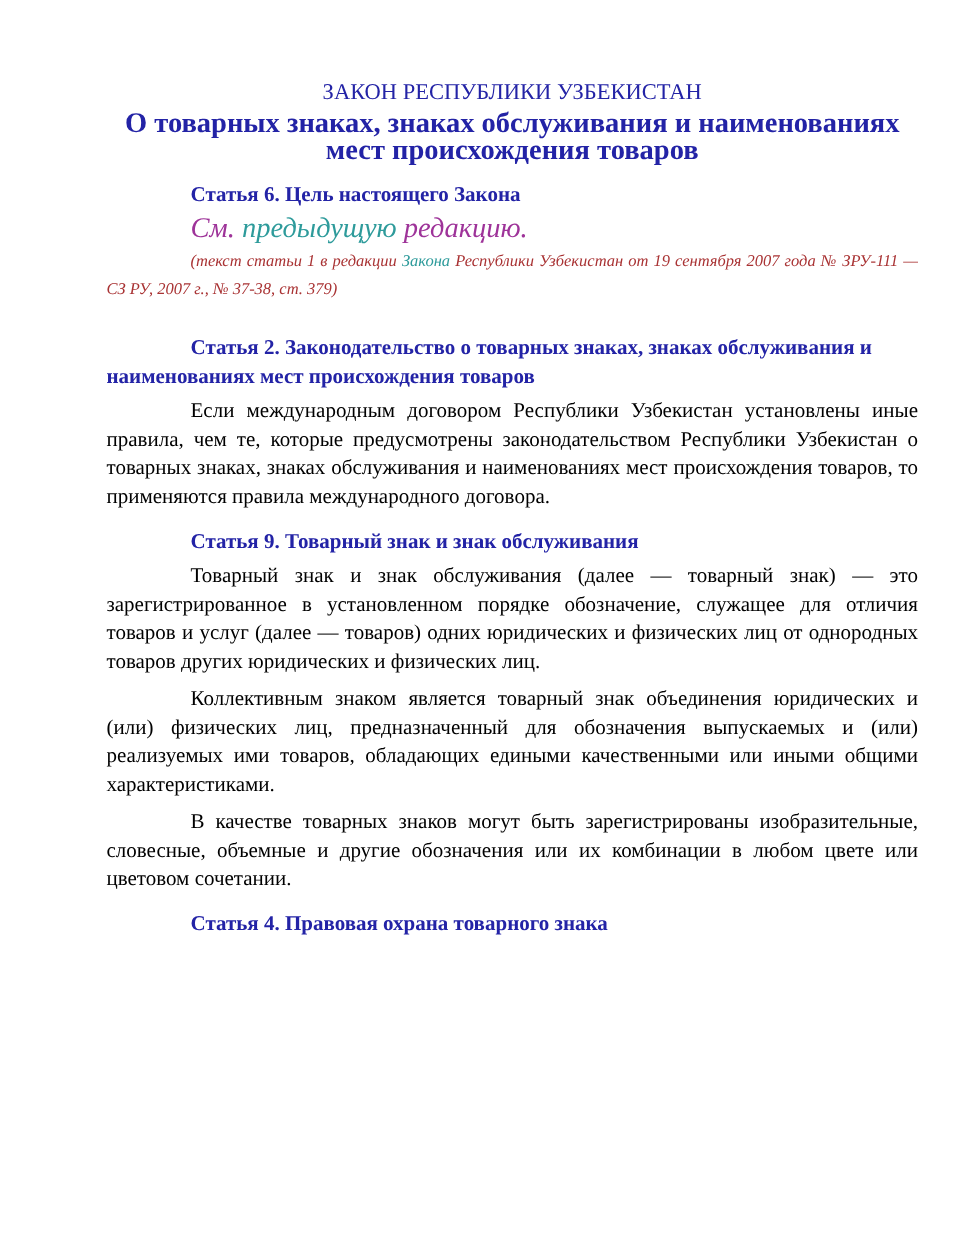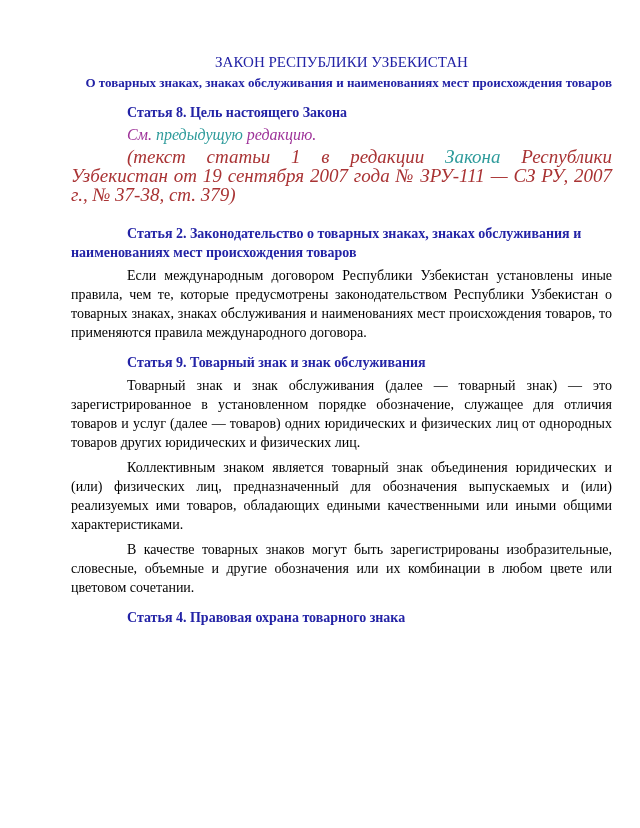--- a/index.html
+++ b/index.html
@@ -20,56 +20,56 @@
     padding:54px 28px 0 71px;
     font-size:14px;line-height:19px;
   }
   .doc-title{
     margin:0 0 3px 0;
     text-align:center;color:var(--blue);
     font-size:15px;line-height:17px;font-weight:normal;
   }
   .doc-subtitle{
     margin:0;
-    text-align:right;color:var(--blue);
-    font-size:13px;line-height:18px;font-weight:bold;
+    text-align:center;color:var(--blue);
+    font-size:19px;line-height:18px;font-weight:bold;
   }
   .article-heading{
     margin:11px 0 4px 0;
     color:var(--blue);font-weight:bold;
     font-size:14px;line-height:19px;
     text-indent:56px;text-align:left;
   }
   .para{
     margin:0 0 6px 0;
     text-align:justify;text-indent:56px;
   }
   .see-note{
     margin:0 0 3px 0;
-    font-style:italic;font-size:16px;line-height:18px;
+    font-style:italic;font-size:19px;line-height:18px;
     text-indent:56px;
   }
   .see-note .pre,.see-note .suf{color:var(--magenta);}
   .edit-note{
     margin:0 0 20px 0;
     font-style:italic;color:var(--note-red);
-    font-size:19px;line-height:19px;
+    font-size:11px;line-height:19px;
     text-indent:56px;text-align:justify;
   }
   .doc-link{color:var(--teal);cursor:pointer;}
 </style>
 </head>
 <body>
 
 <div class="content">
 
   <p class="doc-title">ЗАКОН РЕСПУБЛИКИ УЗБЕКИСТАН</p>
   <p class="doc-subtitle">О товарных знаках, знаках обслуживания и наименованиях мест происхождения товаров</p>
 
-  <p class="article-heading">Статья 8. Цель настоящего Закона</p>
+  <p class="article-heading">Статья 6. Цель настоящего Закона</p>
 
   <p class="see-note"><span class="pre">См. </span><span class="doc-link">предыдущую</span><span class="suf"> редакцию.</span></p>
 
 
   <p class="edit-note"><span>(текст статьи 1 в редакции </span><span class="doc-link">Закона</span><span> Республики Узбекистан от 19 сентября 2007 года № ЗРУ-111 — СЗ РУ, 2007 г., № 37-38, ст. 379)</span></p>
 
   <p class="article-heading">Статья 2. Законодательство о товарных знаках, знаках обслуживания и наименованиях мест происхождения товаров</p>
   <p class="para">Если международным договором Республики Узбекистан установлены иные правила, чем те, которые предусмотрены законодательством Республики Узбекистан о товарных знаках, знаках обслуживания и наименованиях мест происхождения товаров, то применяются правила международного договора.</p>
 
   <p class="article-heading">Статья 9. Товарный знак и знак обслуживания</p>

